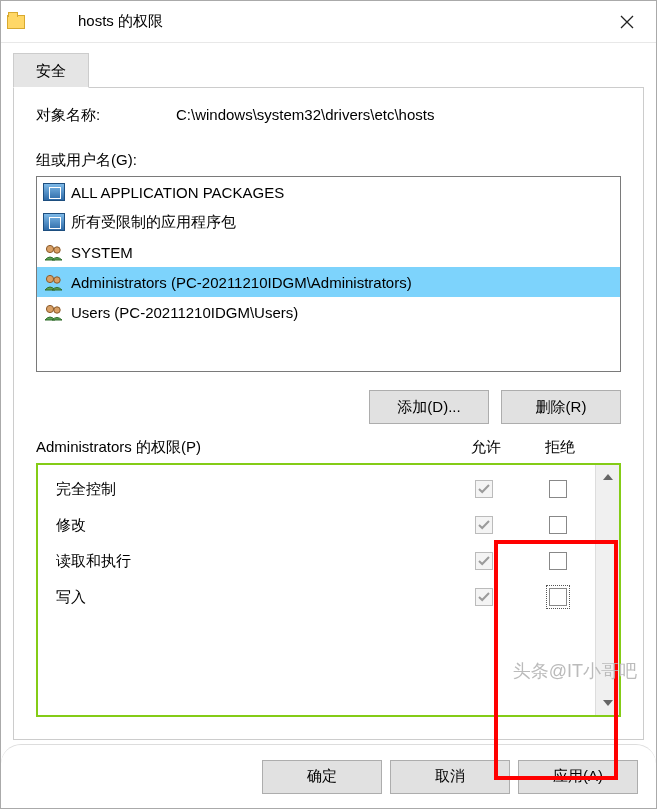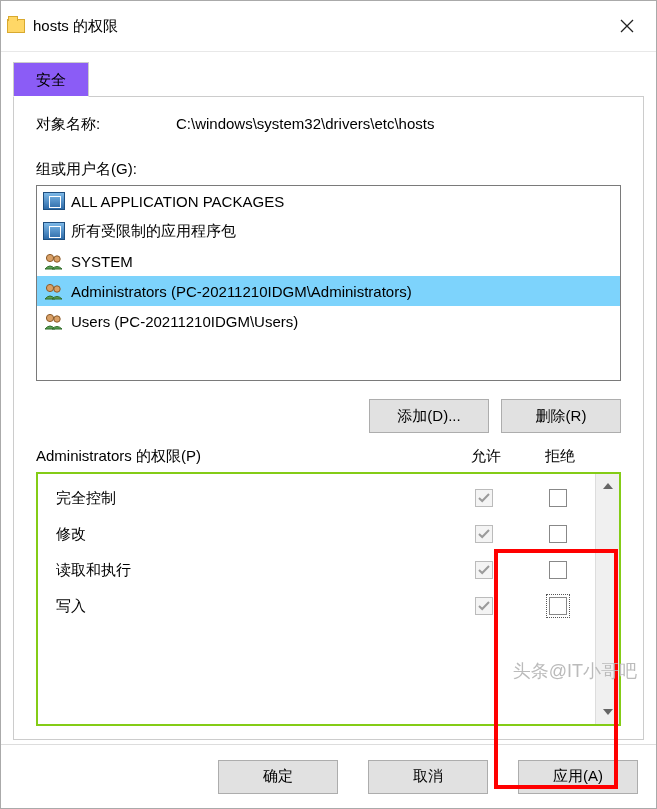--- a/index.html
+++ b/index.html
@@ -1,26 +1,26 @@
 <!DOCTYPE html>
 <html><head>
 <meta charset="utf-8">
 <style>
 * { box-sizing: border-box; margin: 0; padding: 0; font-family: "Microsoft YaHei", "Segoe UI", Tahoma, sans-serif; font-size: 15px; }
 body { background: #fff; width: 657px; height: 809px; overflow: hidden; }
 .window { border: 1px solid #aaa; width: 657px; height: 809px; display: flex; flex-direction: column; background: #fff; }
-.titlebar { display: flex; align-items: center; height: 51px; padding: 0 6px; border-bottom: 1px solid #e8e8e8; }
+.titlebar { display: flex; align-items: center; height: 42px; padding: 0 6px; border-bottom: 1px solid #e8e8e8; gap: 45px; }
 .titlebar .icon { width: 18px; height: 14px; margin-right: 8px; background: #ffd766; border: 1px solid #d8a92f; position: relative; }
 .titlebar .icon::before { content: ""; position: absolute; top: -4px; left: 0; width: 8px; height: 4px; background: #ffd766; border: 1px solid #d8a92f; border-bottom: none; }
 .title-text { flex: 1; color: #000; }
 .close-btn { width: 46px; height: 32px; display: flex; align-items: center; justify-content: center; font-size: 18px; cursor: pointer; }
 .close-btn svg { width: 14px; height: 14px; }
 
 .tabstrip { display: flex; margin: 10px 0 0 12px; }
-.tab { border: 1px solid #ccc; border-bottom: 1px solid #fff; padding: 8px 22px 6px; background: #8b5cf6; position: relative; z-index: 2; }
+.tab { border: 1px solid #ccc; border-bottom: 1px solid #fff; padding: 8px 22px 6px; background: #e5e5e5; position: relative; z-index: 2; }
 .tab-panel { border: 1px solid #ccc; margin: -1px 12px 0 12px; padding: 18px 22px 6px; flex: 1; min-height: 0; position: relative; }
 
 .row-label { display: flex; margin-bottom: 26px; }
 .row-label .lbl { width: 140px; }
 .group-label { margin-bottom: 6px; }
 
 .listbox { border: 1px solid #7a7a7a; height: 196px; padding: 0 0; overflow: hidden; }
 .li { display: flex; align-items: center; height: 30px; padding: 0 6px; cursor: default; }
 .li.sel { background: #7dd3fc; }
 .li .ico { width: 22px; height: 18px; margin-right: 6px; position: relative; }
@@ -46,21 +46,21 @@
 .ck .cb.dis svg { width: 12px; height: 10px; }
 .ck .cb.foc { outline: 1px dotted #555; outline-offset: 2px; }
 .scrlcol { width: 24px; background: #f0f0f0; display: flex; flex-direction: column; border-left: 1px solid #ddd; }
 .scrlbtn { height: 24px; display:flex; align-items:center; justify-content:center; cursor: pointer; }
 .scrlbtn svg { width:10px; height:6px; }
 .scrltrack { flex:1; }
 
 .highlight-box { position: absolute; border: 4px solid #ff0000; pointer-events: none; }
 .hb1 { left: 480px; top: 452px; width: 124px; height: 240px; }
 
-.bottom-btns { border-top: 1px solid #ddd; height: 64px; display: flex; align-items: center; justify-content: flex-end; gap: 30px; padding: 0 18px; margin-top: 4px; }
+.bottom-btns { border-top: 1px solid #ddd; height: 64px; display: flex; align-items: center; justify-content: flex-end; gap: 8px; padding: 0 18px; margin-top: 4px; border-radius: 20px; }
 .watermark { position: absolute; right: 6px; bottom: 56px; color: #bbb; font-size: 18px; pointer-events:none; }
 </style>
 </head>
 <body>
 
 <div class="window">
   <div class="titlebar">
     <div class="icon"></div>
     <div class="title-text">hosts 的权限</div>
     <div class="close-btn">

